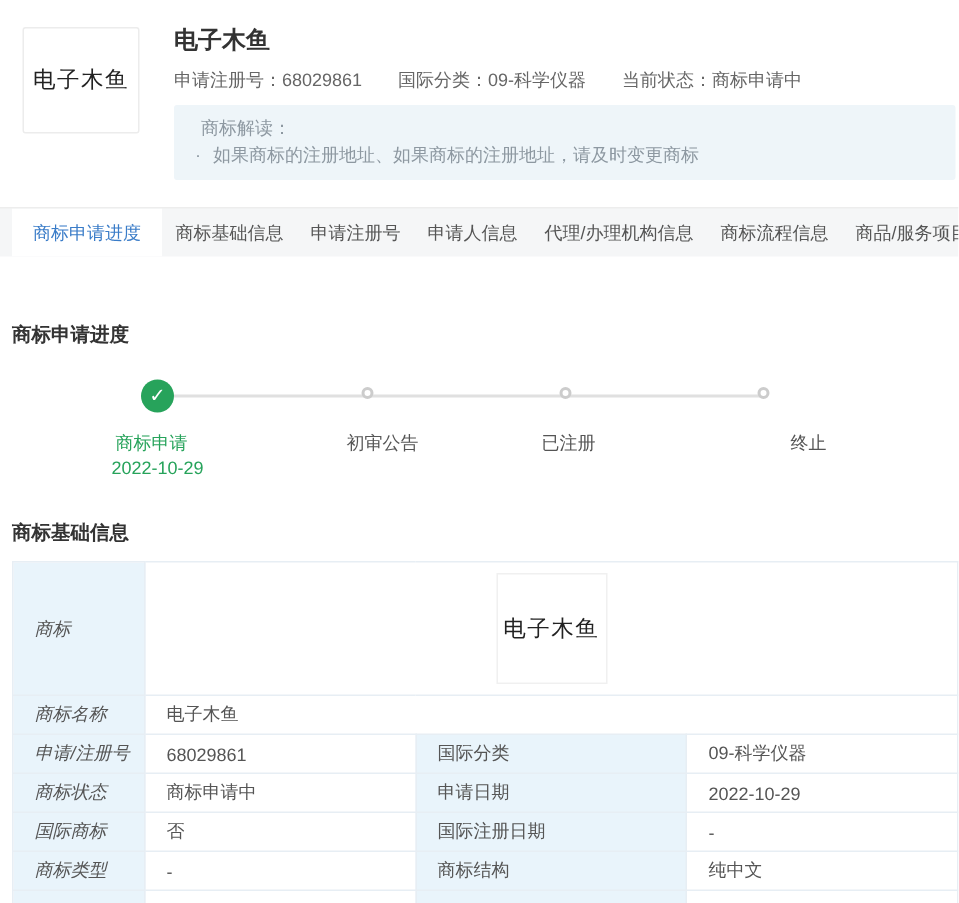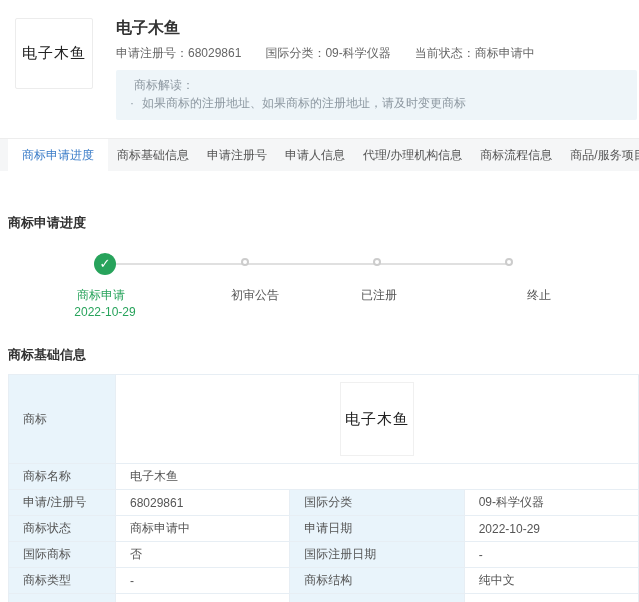--- a/index.html
+++ b/index.html
@@ -59,21 +59,21 @@
   .step-date { position:absolute; top:58px; left:105px; transform:translateX(-50%); font-size:12px; color:#27a35b; white-space:nowrap; }
 
   
   .info-table {
     margin:12px 0 0 8px; width:631px; border-collapse:collapse;
     font-size:12px; color:#555; table-layout:fixed;
   }
   .info-table td { border:1px solid #e7eef4; padding:0 4px 0 14px; height:26px; vertical-align:middle; }
   .info-table tr.tm-row td { height:89px; }
   .cell-label { background:#e9f4fb; }
-  .col1 { width:107px; } .col2 { width:207px; } .col3 { width:104px; }
+  .col1 { width:88px;font-style:italic; } .col2 { width:207px; } .col3 { width:104px; }
   .tm-cell { text-align:center; padding:0 !important; }
   .tm-box {
     display:inline-flex; width:74px; height:74px; border:1px solid #f0f0f0; background:#fff;
     align-items:center; justify-content:center; vertical-align:middle;
   }
   .tm-box span { font-family:"Liberation Serif","DejaVu Serif",serif; font-size:15px; color:#222; letter-spacing:1px; }
 </style>
 </head>
 <body>
 

